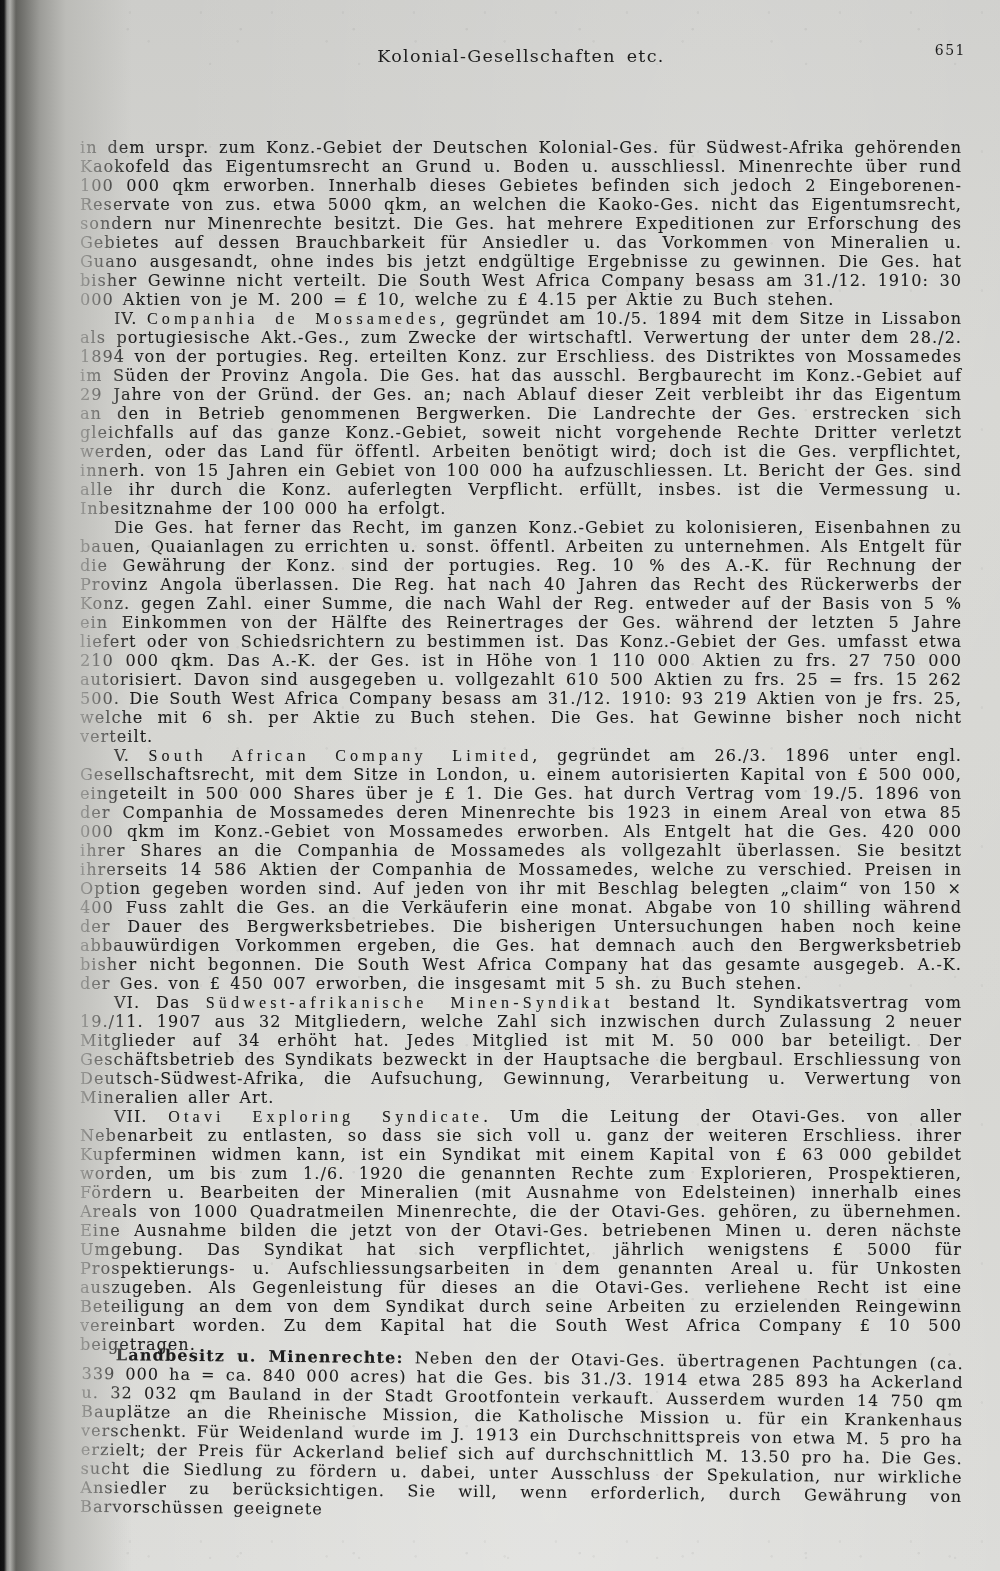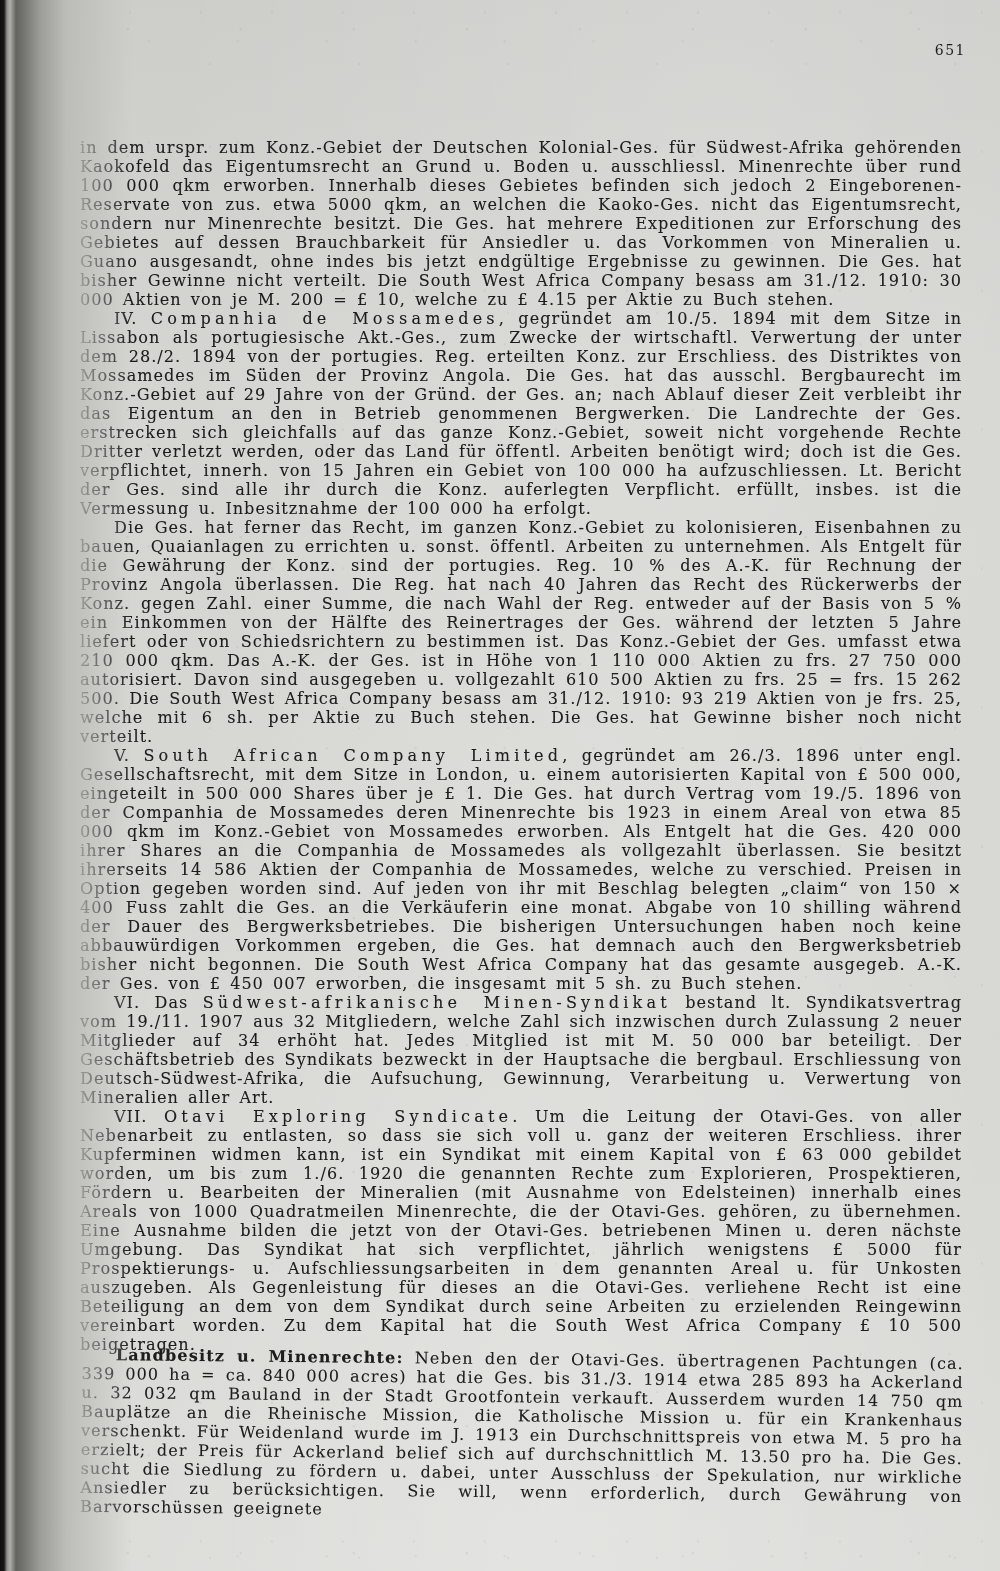--- a/index.html
+++ b/index.html
@@ -73,35 +73,36 @@
   .body p {
     margin: 0;
     text-align: justify;
     font-size: 16px;
     line-height: 19px;
     letter-spacing: 1.05px;
     word-spacing: 3px;
     text-shadow: 0.2px 0.2px 0 rgba(25,25,25,0.3);
   }
   .body p.indent { text-indent: 34px; }
-  .seg-spaced { letter-spacing: 4.2px; word-spacing: 8px; }
+  .seg-spaced { letter-spacing: 4.2px; word-spacing: 8px; font-family: Liberation Serif, serif; }
   .seg-bold { font-weight: bold; letter-spacing: 1.2px; }
   
   .body p.tilt {
     transform: rotate(0.6deg);
     transform-origin: 100% 100%;
   }
 </style>
 </head>
 <body>
 
 <div class="page">
   <div class="binding-shadow"></div>
   <div class="content">
     <div class="header">
+      <span class="running-title">Kolonial-Gesellschaften etc.</span>
       <span class="page-number">651</span>
     </div>
     <div class="body" id="text-body">
         <p><span class="seg-normal">in dem urspr. zum Konz.-Gebiet der Deutschen Kolonial-Ges. für Südwest-Afrika gehörenden Kaokofeld das Eigentumsrecht an Grund u. Boden u. ausschliessl. Minenrechte über rund 100 000 qkm erworben.  Innerhalb dieses Gebietes befinden sich jedoch 2 Eingeborenen-Reservate von zus. etwa 5000 qkm, an welchen die Kaoko-Ges. nicht das Eigentumsrecht, sondern nur Minenrechte besitzt.  Die Ges. hat mehrere Expeditionen zur Erforschung des Gebietes auf dessen Brauchbarkeit für Ansiedler u. das Vorkommen von Mineralien u. Guano ausgesandt, ohne indes bis jetzt endgültige Ergebnisse zu gewinnen.  Die Ges. hat bisher Gewinne nicht verteilt.  Die South West Africa Company besass am 31./12. 1910: 30 000 Aktien von je M. 200 = £ 10, welche zu £ 4.15 per Aktie zu Buch stehen.</span></p>
         <p class="indent"><span class="seg-normal">IV. </span><span class="seg-spaced">Companhia de Mossamedes</span><span class="seg-normal">, gegründet am 10./5. 1894 mit dem Sitze in Lissabon als portugiesische Akt.-Ges., zum Zwecke der wirtschaftl. Verwertung der unter dem 28./2. 1894 von der portugies. Reg. erteilten Konz. zur Erschliess. des Distriktes von Mossamedes im Süden der Provinz Angola.  Die Ges. hat das ausschl. Bergbaurecht im Konz.-Gebiet auf 29 Jahre von der Gründ. der Ges. an; nach Ablauf dieser Zeit verbleibt ihr das Eigentum an den in Betrieb genommenen Bergwerken.  Die Landrechte der Ges. erstrecken sich gleichfalls auf das ganze Konz.-Gebiet, soweit nicht vorgehende Rechte Dritter verletzt werden, oder das Land für öffentl. Arbeiten benötigt wird; doch ist die Ges. verpflichtet, innerh. von 15 Jahren ein Gebiet von 100 000 ha aufzuschliessen.  Lt. Bericht der Ges. sind alle ihr durch die Konz. auferlegten Verpflicht. erfüllt, insbes. ist die Vermessung u. Inbesitznahme der 100 000 ha erfolgt.</span></p>
         <p class="indent"><span class="seg-normal">Die Ges. hat ferner das Recht, im ganzen Konz.-Gebiet zu kolonisieren, Eisenbahnen zu bauen, Quaianlagen zu errichten u. sonst. öffentl. Arbeiten zu unternehmen.  Als Entgelt für die Gewährung der Konz. sind der portugies. Reg. 10 % des A.-K. für Rechnung der Provinz Angola überlassen.  Die Reg. hat nach 40 Jahren das Recht des Rückerwerbs der Konz. gegen Zahl. einer Summe, die nach Wahl der Reg. entweder auf der Basis von 5 % ein Einkommen von der Hälfte des Reinertrages der Ges. während der letzten 5 Jahre liefert oder von Schiedsrichtern zu bestimmen ist.  Das Konz.-Gebiet der Ges. umfasst etwa 210 000 qkm.  Das A.-K. der Ges. ist in Höhe von 1 110 000 Aktien zu frs. 27 750 000 autorisiert.  Davon sind ausgegeben u. vollgezahlt 610 500 Aktien zu frs. 25 = frs. 15 262 500. Die South West Africa Company besass am 31./12. 1910: 93 219 Aktien von je frs. 25, welche mit 6 sh. per Aktie zu Buch stehen.  Die Ges. hat Gewinne bisher noch nicht verteilt.</span></p>
         <p class="indent"><span class="seg-normal">V. </span><span class="seg-spaced">South African Company Limited</span><span class="seg-normal">, gegründet am 26./3. 1896 unter engl. Gesellschaftsrecht, mit dem Sitze in London, u. einem autorisierten Kapital von £ 500 000, eingeteilt in 500 000 Shares über je £ 1.  Die Ges. hat durch Vertrag vom 19./5. 1896 von der Companhia de Mossamedes deren Minenrechte bis 1923 in einem Areal von etwa 85 000 qkm im Konz.-Gebiet von Mossamedes erworben.  Als Entgelt hat die Ges. 420 000 ihrer Shares an die Companhia de Mossamedes als vollgezahlt überlassen.  Sie besitzt ihrerseits 14 586 Aktien der Companhia de Mossamedes, welche zu verschied. Preisen in Option gegeben worden sind.  Auf jeden von ihr mit Beschlag belegten „claim“ von 150 × 400 Fuss zahlt die Ges. an die Verkäuferin eine monat. Abgabe von 10 shilling während der Dauer des Bergwerksbetriebes.  Die bisherigen Untersuchungen haben noch keine abbauwürdigen Vorkommen ergeben, die Ges. hat demnach auch den Bergwerksbetrieb bisher nicht begonnen. Die South West Africa Company hat das gesamte ausgegeb. A.-K. der Ges. von £ 450 007 erworben, die insgesamt mit 5 sh. zu Buch stehen.</span></p>
         <p class="indent"><span class="seg-normal">VI. Das </span><span class="seg-spaced">Südwest-afrikanische Minen-Syndikat</span><span class="seg-normal"> bestand lt. Syndikatsvertrag vom 19./11. 1907 aus 32 Mitgliedern, welche Zahl sich inzwischen durch Zulassung 2 neuer Mitglieder auf 34 erhöht hat.  Jedes Mitglied ist mit M. 50 000 bar beteiligt.  Der Geschäftsbetrieb des Syndikats bezweckt in der Hauptsache die bergbaul. Erschliessung von Deutsch-Südwest-Afrika, die Aufsuchung, Gewinnung, Verarbeitung u. Verwertung von Mineralien aller Art.</span></p>
         <p class="indent"><span class="seg-normal">VII. </span><span class="seg-spaced">Otavi Exploring Syndicate</span><span class="seg-normal">.  Um die Leitung der Otavi-Ges. von aller Nebenarbeit zu entlasten, so dass sie sich voll u. ganz der weiteren Erschliess. ihrer Kupferminen widmen kann, ist ein Syndikat mit einem Kapital von £ 63 000 gebildet worden, um bis zum 1./6. 1920 die genannten Rechte zum Explorieren, Prospektieren, Fördern u. Bearbeiten der Mineralien (mit Ausnahme von Edelsteinen) innerhalb eines Areals von 1000 Quadratmeilen Minenrechte, die der Otavi-Ges. gehören, zu übernehmen.  Eine Ausnahme bilden die jetzt von der Otavi-Ges. betriebenen Minen u. deren nächste Umgebung.  Das Syndikat hat sich verpflichtet, jährlich wenigstens £ 5000 für Prospektierungs- u. Aufschliessungsarbeiten in dem genannten Areal u. für Unkosten auszugeben.  Als Gegenleistung für dieses an die Otavi-Ges. verliehene Recht ist eine Beteiligung an dem von dem Syndikat durch seine Arbeiten zu erzielenden Reingewinn vereinbart worden.  Zu dem Kapital hat die South West Africa Company £ 10 500 beigetragen.</span></p>
         <p class="indent tilt"><span class="seg-bold">Landbesitz u. Minenrechte:</span><span class="seg-normal"> Neben den der Otavi-Ges. übertragenen Pachtungen (ca. 339 000 ha = ca. 840 000 acres) hat die Ges. bis 31./3. 1914 etwa 285 893 ha Ackerland u. 32 032 qm Bauland in der Stadt Grootfontein verkauft.  Ausserdem wurden 14 750 qm Bauplätze an die Rheinische Mission, die Katholische Mission u. für ein Krankenhaus verschenkt. Für Weidenland wurde im J. 1913 ein Durchschnittspreis von etwa M. 5 pro ha erzielt; der Preis für Ackerland belief sich auf durchschnittlich M. 13.50 pro ha.  Die Ges. sucht die Siedlung zu fördern u. dabei, unter Ausschluss der Spekulation, nur wirkliche Ansiedler zu berücksichtigen.  Sie will, wenn erforderlich, durch Gewährung von Barvorschüssen geeignete</span></p>

